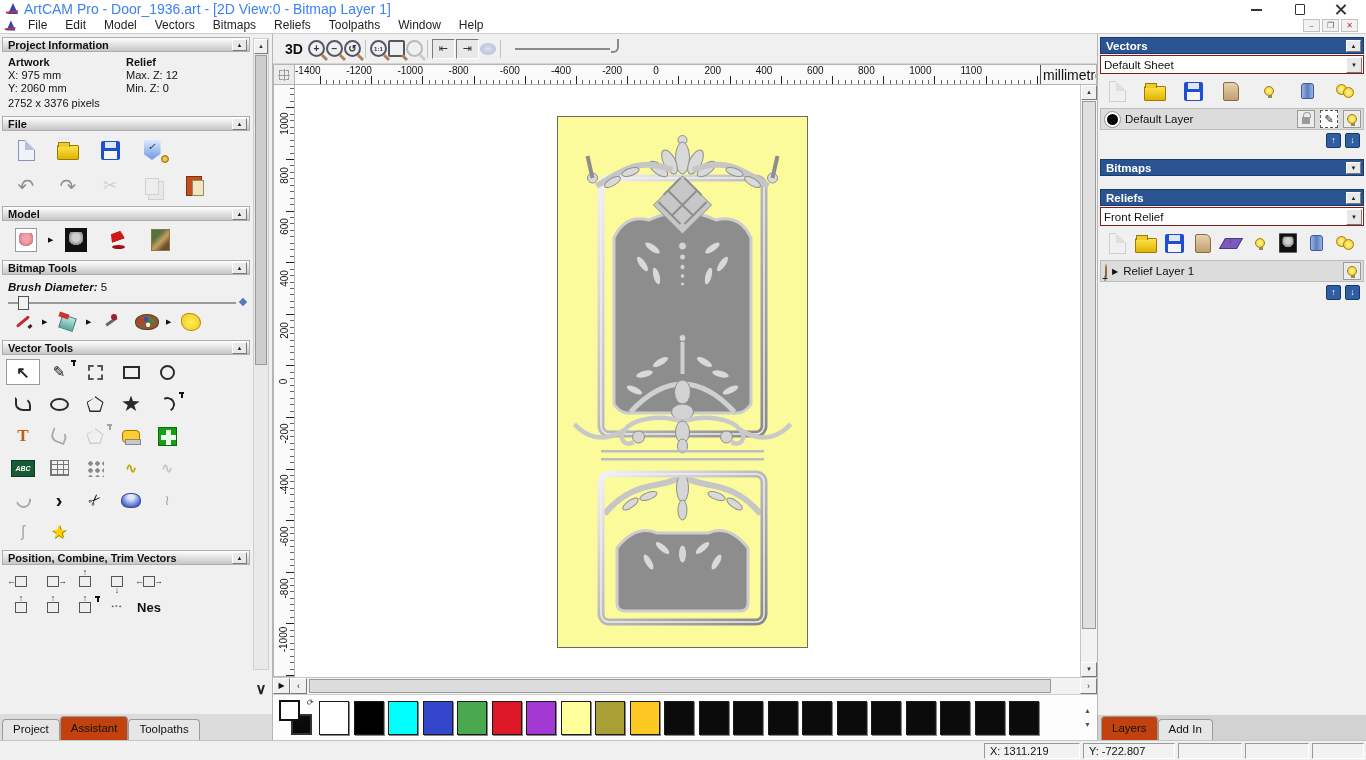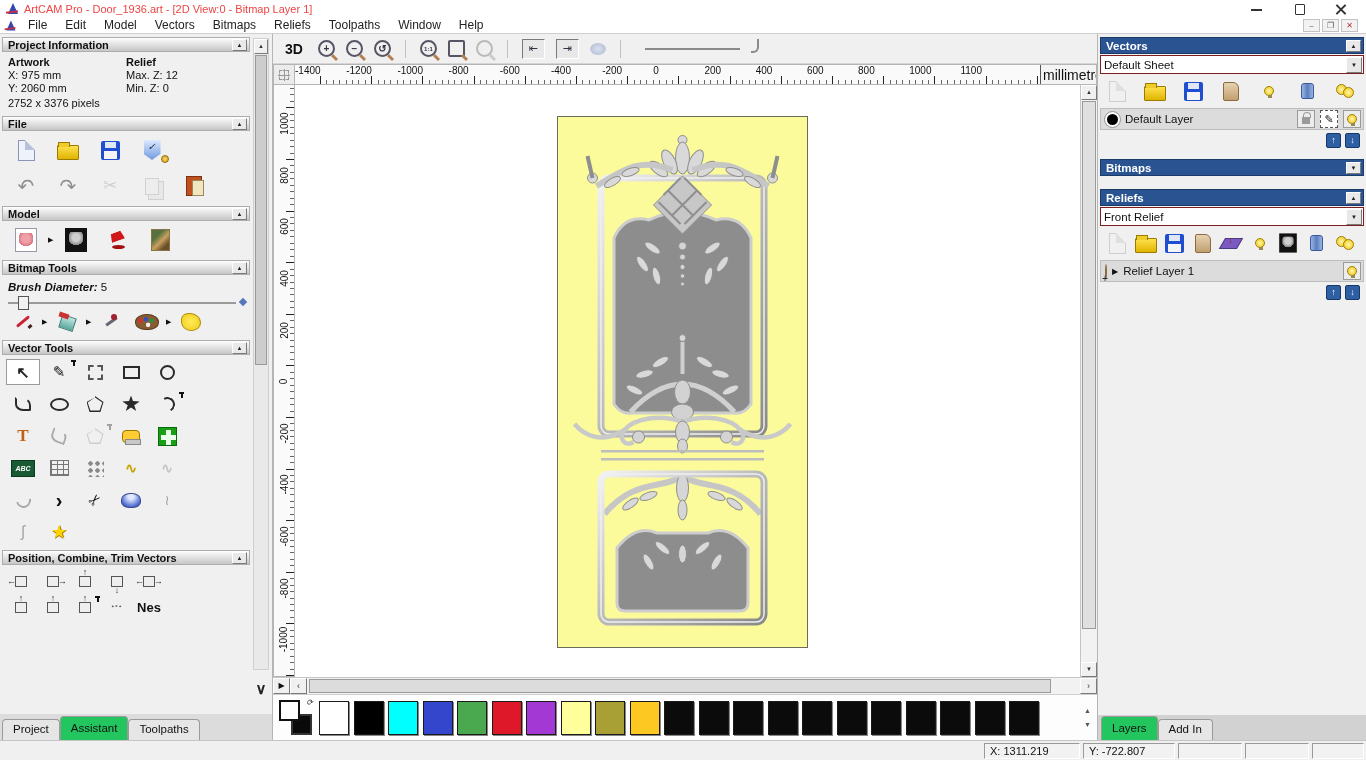--- a/index.html
+++ b/index.html
@@ -5,21 +5,21 @@
   *{margin:0;padding:0;box-sizing:border-box}
   html,body{width:1366px;height:760px;overflow:hidden}
   body{font-family:"Liberation Sans",sans-serif;font-size:11px;color:#111}
   .app{position:relative;width:1366px;height:760px;background:#f0f0f0}
 
   
   .titlebar{height:17px;background:#fff;display:flex;align-items:center;padding:0 6px;gap:5px}
   .logo{width:13px;height:13px;position:relative;flex:none}
   .logo::before{content:"";position:absolute;left:2px;top:1px;width:0;height:0;border-left:5px solid transparent;border-right:5px solid transparent;border-bottom:11px solid #3347b0}
   .logo::after{content:"";position:absolute;left:0;top:9px;width:12px;height:2px;background:#c03048;transform:rotate(-8deg)}
-  .title-text{font-size:11px;color:#ef4444;white-space:nowrap}
+  .title-text{font-size:14px;color:#3b82f6;white-space:nowrap}
   .win-controls{margin-left:auto;display:flex;gap:28px;padding-right:12px}
   .wc{width:14px;height:12px;position:relative;cursor:default}
   .wc-min::after{content:"";position:absolute;left:1px;top:6px;width:11px;height:2px;background:#333}
   .wc-restore::after{content:"";position:absolute;left:3px;top:1px;width:8px;height:9px;border:1.5px solid #333;border-radius:1px}
   .wc-close::before,.wc-close::after{content:"";position:absolute;left:6px;top:0;width:2px;height:13px;background:#333}
   .wc-close::before{transform:rotate(45deg)}
   .wc-close::after{transform:rotate(-45deg)}
 
   .menubar{height:17px;background:#fff;border-bottom:1px solid #cfcfcf;display:flex;align-items:center;padding:0 4px;gap:2px}
   .menu-items{display:flex}
@@ -114,24 +114,24 @@
   .sl-thumb{position:absolute;left:10px;top:-6px;width:11px;height:14px;background:#f2f2f2;border:1px solid #555}
   .sl-diamond{width:6px;height:6px;background:#5577bb;transform:rotate(45deg);margin-top:4px}
 
   
   .lp-scroll{position:absolute;right:3px;top:4px;width:16px;bottom:70px;background:#e9e9e9;border:1px solid #cfcfcf}
   .sb-btn{height:15px;background:#f0f0f0;border:1px solid;border-color:#fff #7a7a7a #7a7a7a #fff;font-size:6px;text-align:center;line-height:13px;color:#333}
   .lp-thumb{margin:1px;height:310px;background:#cdcdcd;border:1px solid #9a9a9a}
   .lp-chevron{position:absolute;right:2px;bottom:42px;font-size:15px;font-weight:bold;color:#222;width:18px;text-align:center}
   .lp-tabs{position:absolute;left:0;bottom:0;right:0;height:26px;background:#dcdcdc;display:flex;align-items:flex-end;padding-left:2px}
   .tab{padding:3px 10px;border:1px solid #9a9a9a;border-bottom:none;border-radius:4px 4px 0 0;background:#e6e6e6;font-size:11.5px;height:21px}
-  .tab.active{background:#22c55e;height:24px;padding-top:5px;z-index:2}
+  .tab.active{background:#c2410c;height:24px;padding-top:5px;z-index:2}
 
   
-  .ctoolbar{height:30px;display:flex;align-items:center;gap:11px;padding:0 8px;border-bottom:1px solid #d5d5d5}
+  .ctoolbar{height:30px;display:flex;align-items:center;gap:1px;padding:0 8px;border-bottom:1px solid #d5d5d5}
   .t3d{font-weight:bold;font-size:14px;padding:0 4px}
   .mag{width:17px;height:17px;border:2px solid #556;border-radius:50%;position:relative;display:flex;align-items:center;justify-content:center;font-size:10px;color:#334;font-weight:bold}
   .mag::after{content:"";position:absolute;right:-5px;bottom:-4px;width:7px;height:3px;background:#b08050;transform:rotate(45deg)}
   .tsep{width:1px;height:18px;background:#c2c2c2;margin:0 3px}
   .tgl{width:23px;height:20px;background:#e8e8e8;border:1px solid;border-color:#7a7a7a #fff #fff #7a7a7a;display:flex;align-items:center;justify-content:center;font-size:11px;color:#334}
   .eye{width:16px;height:12px;background:radial-gradient(#cfd8ee,#8898c0);border-radius:50%;opacity:.65}
   .smooth{width:95px;height:2px;background:#8a8a8a;margin-left:10px}
   .smooth-j{width:8px;height:14px;border-right:2px solid #8a8a8a;border-bottom:2px solid #8a8a8a;border-radius:0 0 6px 0;margin-top:-6px}
 
   .hruler-row{height:21px;display:flex}

